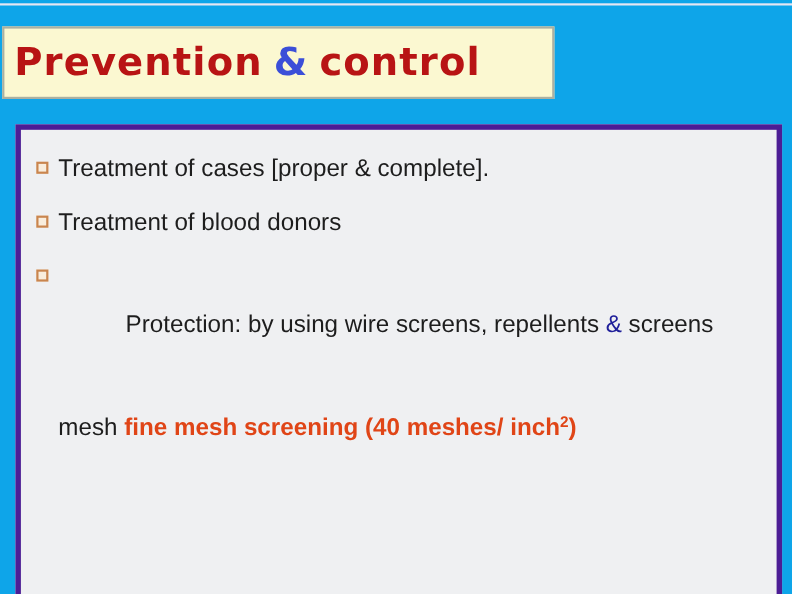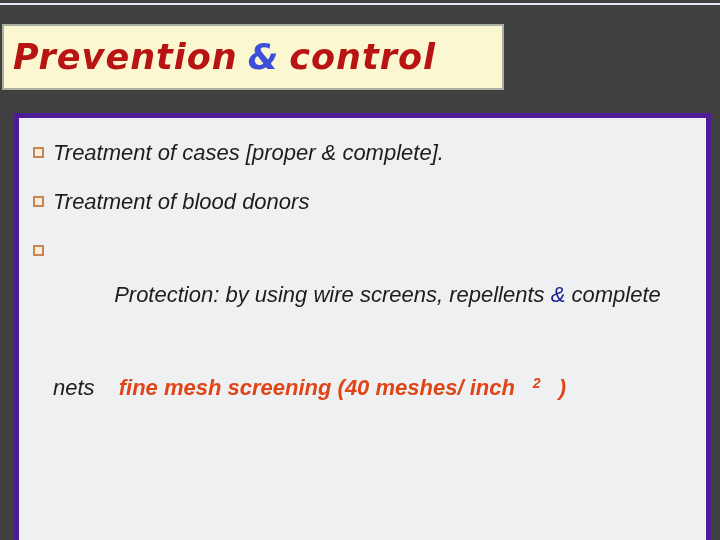--- a/index.html
+++ b/index.html
@@ -3,21 +3,21 @@
 <meta charset="utf-8">
 <style>
   html, body { margin: 0; padding: 0; }
   body {
     width: 720px; height: 540px;
     background: #ffffff;
     position: relative;
     overflow: hidden;
     font-family: "Liberation Sans", sans-serif;
   }
-  .slide { position: absolute; inset: 0; background: #404040; font-style: italic; }
+  .slide { position: absolute; inset: 0; background: #0ea5e9; }
 
   .top-accent-line {
     position: absolute; top: 3px; left: 0; width: 720px; height: 2px;
     background: #e6e6f2;
   }
 
   .title-box {
     position: absolute; left: 2px; top: 24px;
     width: 502px; height: 66px;
     box-sizing: border-box;
@@ -60,21 +60,21 @@
     box-sizing: border-box;
     border: 2px solid #c9854f;
     background: #f9eddd;
     margin: 16px 9px 0 2px;
   }
   .bullet-text { flex: 1; white-space: pre-wrap; }
   .bullet-line { line-height: 44px; }
   .line-justify { text-align: justify; text-align-last: justify; }
 
   .amp-blue { color: #20209a; }
-  .highlight-orange { color: #e04517; font-weight: bold; margin-left: 18px; }
+  .highlight-orange { color: #e04517; font-weight: bold; }
   .sup { font-size: 14px; vertical-align: 7px; font-weight: bold; }
 </style>
 </head>
 <body>
 
 <div class="slide">
 
   <div class="top-accent-line"></div>
 
   <div class="title-box">
@@ -91,21 +91,21 @@
 
 
       <li class="bullet-item">
         <span class="bullet-marker"></span>
         <span class="bullet-text">Treatment of blood donors</span>
       </li>
 
       <li class="bullet-item">
         <span class="bullet-marker"></span>
         <span class="bullet-text">
-          <span class="bullet-line line-justify"><span>Protection: by using wire screens, repellents </span><span class="amp-blue">&amp;</span><span> complete</span></span>
-          <span class="bullet-line" style="display:block;"><span>nets </span><span class="highlight-orange">fine mesh screening (40 meshes/ inch</span><span class="highlight-orange sup">2</span><span class="highlight-orange">)</span></span>
+          <span class="bullet-line line-justify"><span>Protection: by using wire screens, repellents </span><span class="amp-blue">&amp;</span><span> screens</span></span>
+          <span class="bullet-line" style="display:block;"><span>mesh </span><span class="highlight-orange">fine mesh screening (40 meshes/ inch</span><span class="highlight-orange sup">2</span><span class="highlight-orange">)</span></span>
         </span>
       </li>
 
     </ul>
   </div>
 
 </div>
 
 </body></html>

